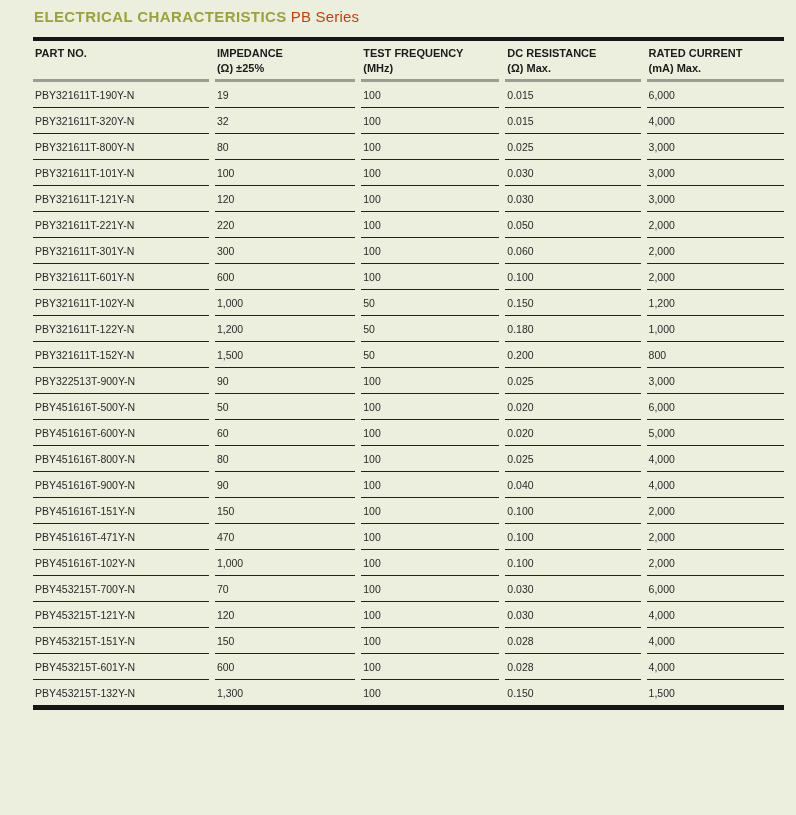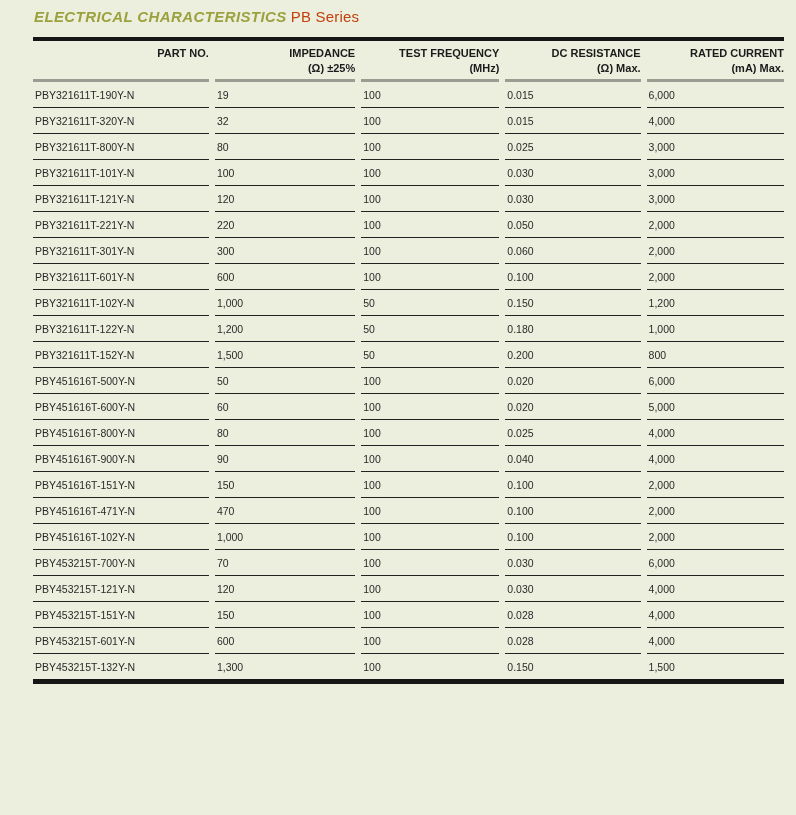--- a/index.html
+++ b/index.html
@@ -20,21 +20,20 @@
   .title-block {
     margin: 0 0 11px 1px;
     font-size: 15px;
     line-height: 18px;
     white-space: nowrap;
   }
   .title {
     font-weight: bold;
     color: #9ca13d;
     letter-spacing: 0.4px;
-    font-style: italic;
   }
   .subtitle {
     font-weight: normal;
     color: #c2410c;
     letter-spacing: 0.2px;
   }
   .table-wrap {
     border-top: 4px solid #161616;
     border-bottom: 5px solid #161616;
   }
@@ -44,21 +43,21 @@
     width: calc(100% + 12px);
     margin: 0 -6px;
     table-layout: fixed;
   }
   col.c0 { width: 24.2%; }
   col.c1 { width: 19.3%; }
   col.c2 { width: 19.0%; }
   col.c3 { width: 18.6%; }
   col.c4 { width: 18.9%; }
   thead th {
-    text-align: right;
+    text-align: left;
     vertical-align: top;
     font-size: 11px;
     line-height: 15px;
     font-weight: bold;
     color: #1b1b1b;
     padding: 5px 0 3px 2px;
     border-bottom: 3px solid #9c9c93;
   }
   thead th .sublabel {
     display: block;
@@ -193,20 +192,27 @@
             <td>1,000</td>
           </tr>
           <tr>
             <td>PBY321611T-152Y-N</td>
             <td>1,500</td>
             <td>50</td>
             <td>0.200</td>
             <td>800</td>
           </tr>
           <tr>
+            <td>PBY322513T-900Y-N</td>
+            <td>90</td>
+            <td>100</td>
+            <td>0.025</td>
+            <td>3,000</td>
+          </tr>
+          <tr>
             <td>PBY451616T-500Y-N</td>
             <td>50</td>
             <td>100</td>
             <td>0.020</td>
             <td>6,000</td>
           </tr>
           <tr>
             <td>PBY451616T-600Y-N</td>
             <td>60</td>
             <td>100</td>

